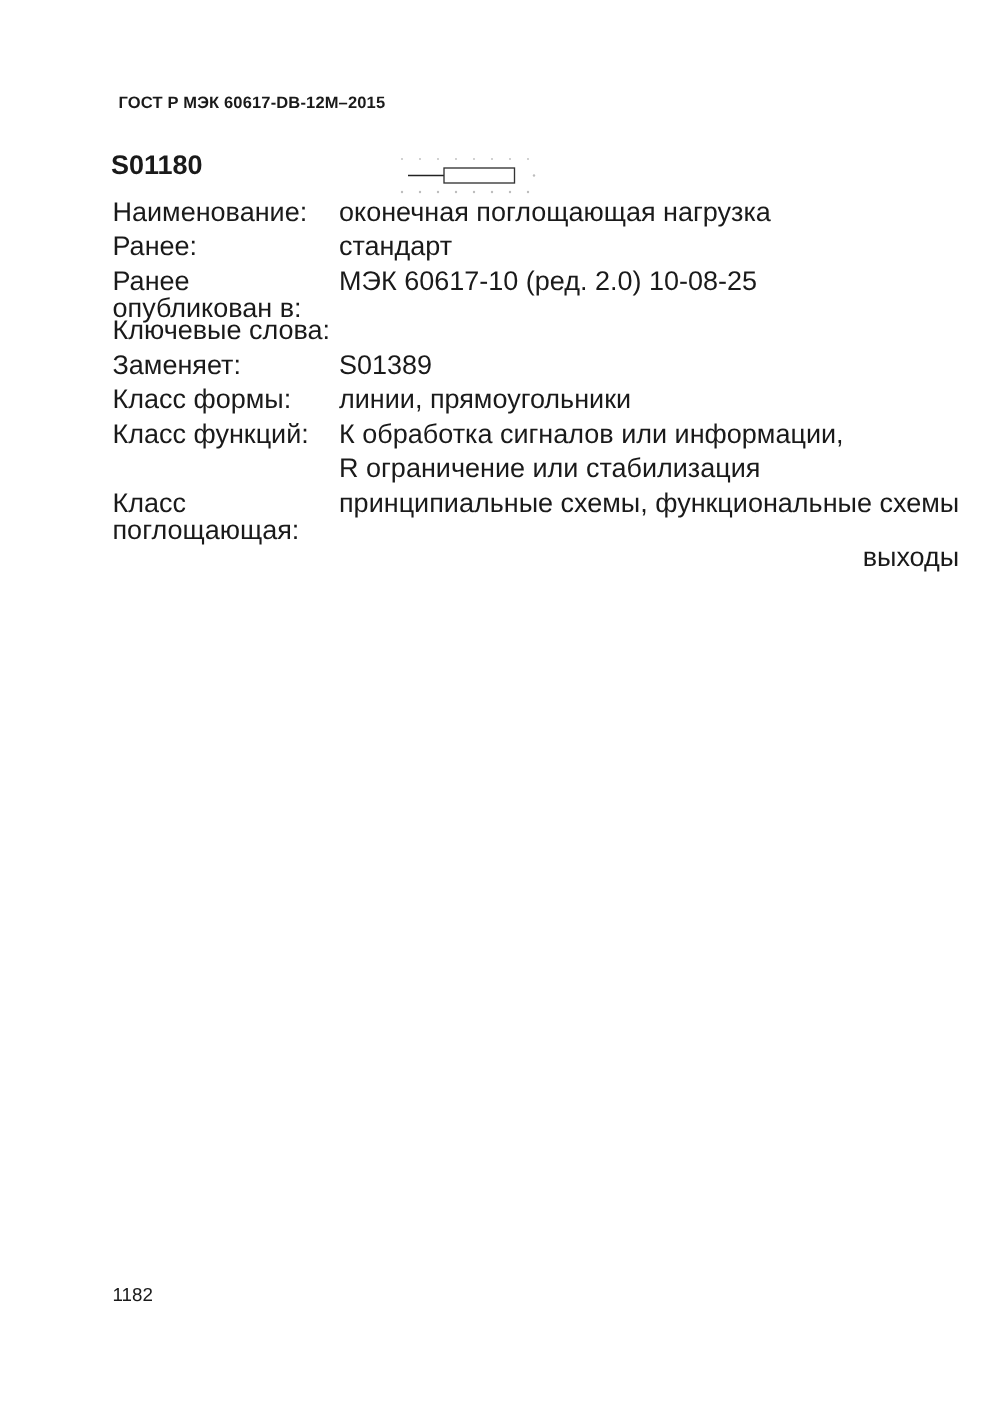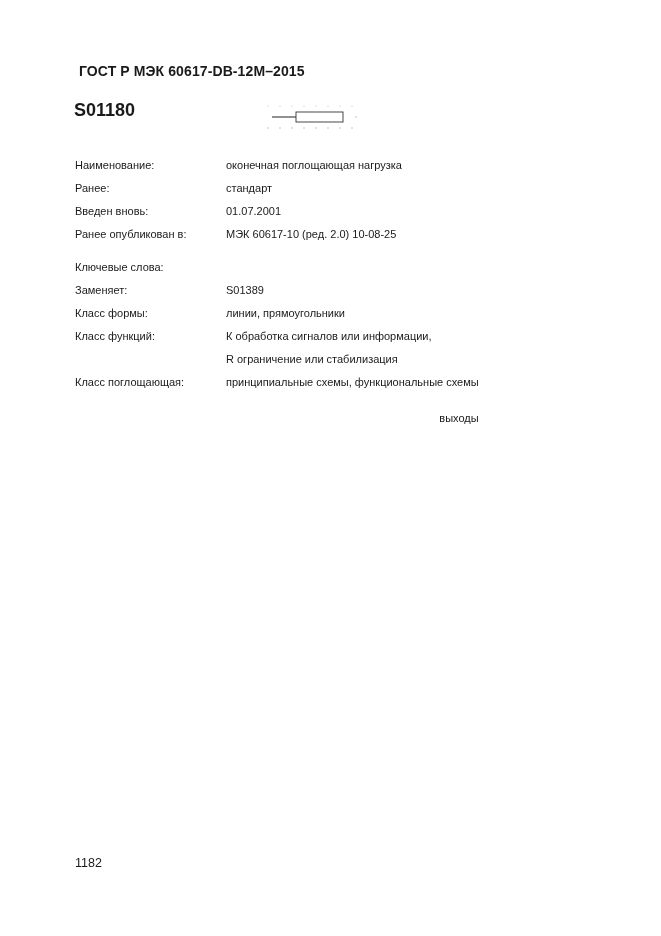--- a/index.html
+++ b/index.html
@@ -12,21 +12,21 @@
       height: 936px;
       position: relative;
       overflow: hidden;
       font-family: "Liberation Sans", sans-serif;
       color: #1a1a1a;
     }
     .header-title {
       position: absolute;
       left: 79px;
       top: 63px;
-      font-size: 14px;
+      font-size: 11px;
       font-weight: bold;
       letter-spacing: 0.1px;
     }
     .symbol-id {
       position: absolute;
       left: 74px;
       top: 100px;
       font-size: 18px;
       font-weight: bold;
     }
@@ -34,22 +34,21 @@
       position: absolute;
       left: 262px;
       top: 100px;
       width: 100px;
       height: 32px;
     }
     .props {
       position: absolute;
       left: 75px;
       top: 132px;
-      font-size: 11px;
-      margin-top: 24px;
+      font-size: 18px;
     }
     .row {
       display: flex;
       height: 23px;
       line-height: 18px;
     }
     .row.gap {
       margin-top: 10px;
       flex-direction: column;
     }
@@ -109,24 +108,20 @@
   <div class="props">
     <div class="row">
       <span class="label">Наименование:</span>
       <span class="value">оконечная поглощающая нагрузка</span>
     </div>
     <div class="row">
       <span class="label">Ранее:</span>
       <span class="value">стандарт</span>
     </div>
     <div class="row">
-      <span class="label">Введен вновь:</span>
-      <span class="value">01.07.2001</span>
-    </div>
-    <div class="row">
       <span class="label">Ранее опубликован в:</span>
       <span class="value">МЭК 60617-10 (ред. 2.0) 10-08-25</span>
     </div>
     <div class="row gap">
       <span class="label">Ключевые слова:</span>
       <span class="value">выходы</span>
     </div>
     <div class="row">
       <span class="label">Заменяет:</span>
       <span class="value">S01389</span>

